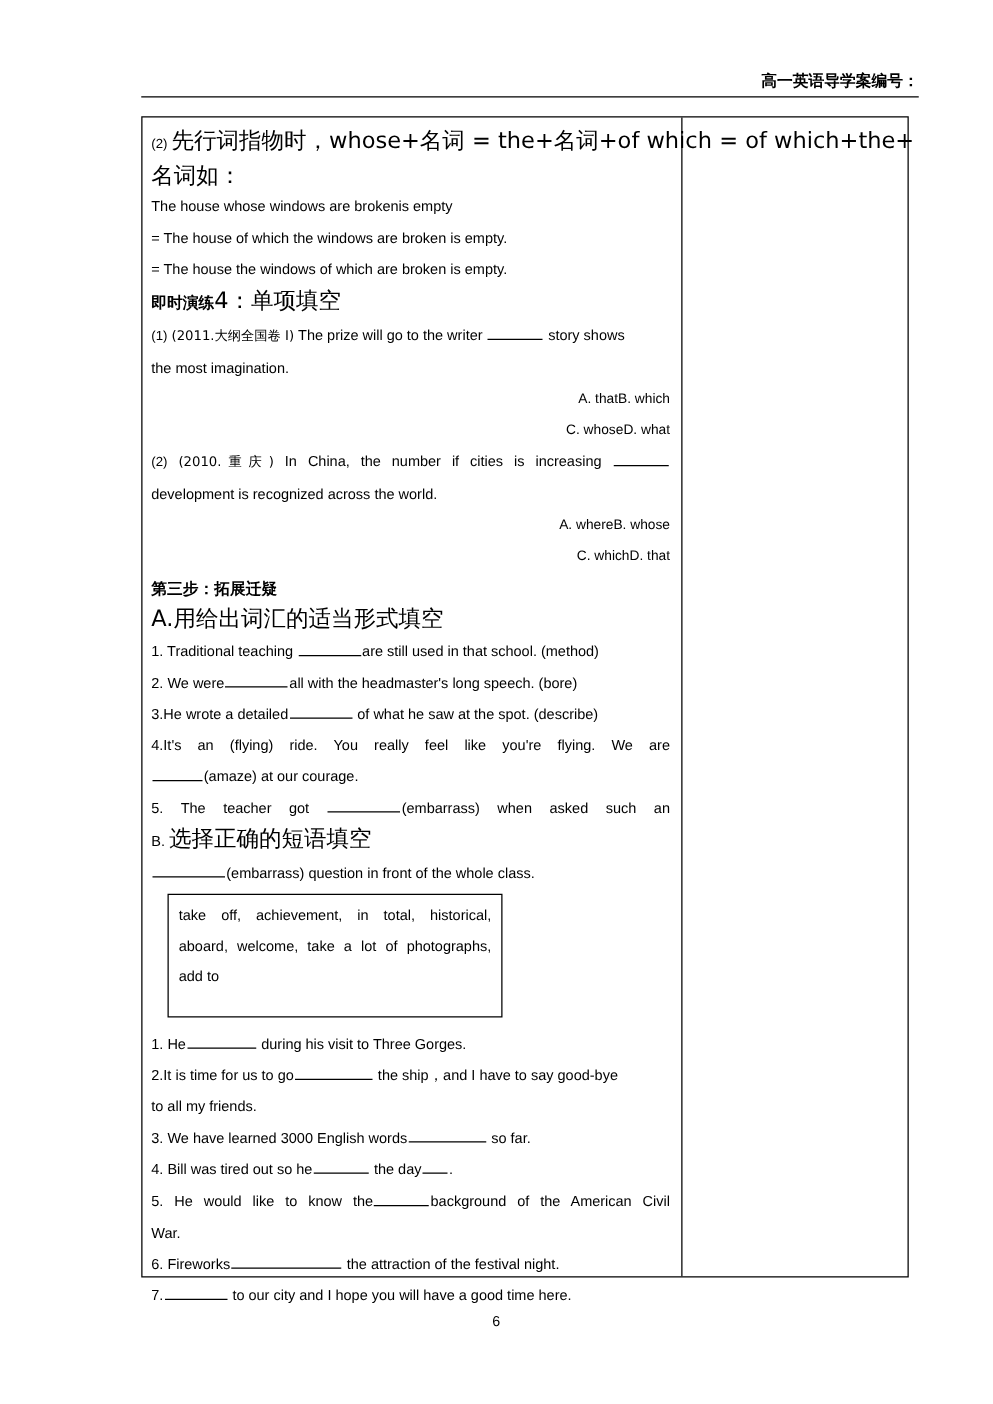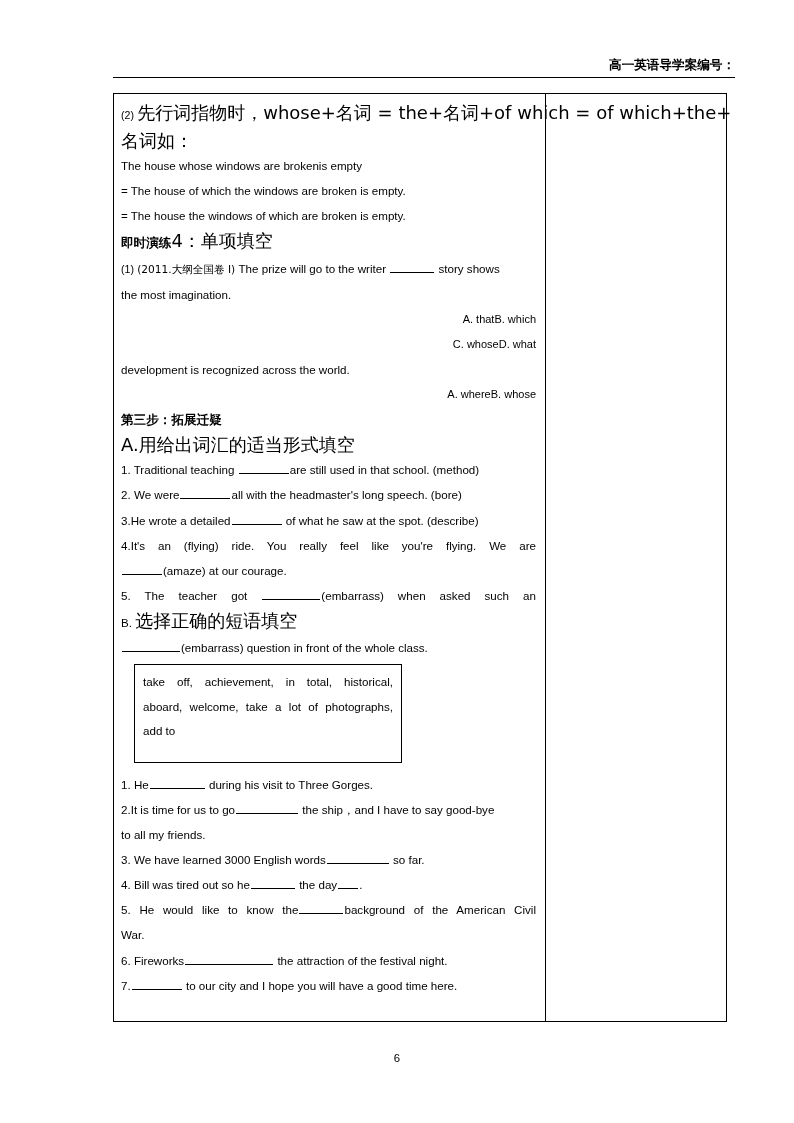--- a/index.html
+++ b/index.html
@@ -182,22 +182,24 @@
       <div class="line">= The house of which the windows are broken is empty.</div>
       <div class="line">= The house the windows of which are broken is empty.</div>
 
       <div class="line"><span class="cn-bold">即时演练</span><span class="cn">4：单项填空</span></div>
 
       <div class="line wrapline"><span class="small-num">(1)</span> <span class="small-num cn">(2011.大纲全国卷 I)</span> <span>The prize will go to the writer</span> <span class="blank b44"></span> <span>story shows</span></div>
       <div class="line">the most imagination.</div>
       <div class="opt-row"><span class="opt-a">A. that</span><span>B. which</span></div>
       <div class="opt-row"><span class="opt-a">C. whose</span><span>D. what</span></div>
 
+      <div class="line just"><span class="small-num">(2)</span> <span class="small-num cn">(2010.重庆)</span> <span>In China, the number if cities is increasing</span> <span class="blank b44"></span></div>
       <div class="line">development is recognized across the world.</div>
       <div class="opt-row"><span class="opt-a">A. where</span><span>B. whose</span></div>
+      <div class="opt-row"><span class="opt-a">C. which</span><span>D. that</span></div>
 
       <div class="line cn-bold">第三步：拓展迁疑</div>
       <div class="line cn">A.用给出词汇的适当形式填空</div>
 
       <div class="line"><span>1.</span> <span>Traditional teaching</span> <span class="blank b50"></span><span>are still used in that school. (method)</span></div>
 
       <div class="line"><span>2.</span> <span>We were</span><span class="blank b50"></span><span>all with the headmaster's long speech. (bore)</span></div>
 
       <div class="line"><span>3.</span><span>He wrote a detailed</span><span class="blank b50"></span> <span>of what he saw at the spot. (describe)</span></div>
 

